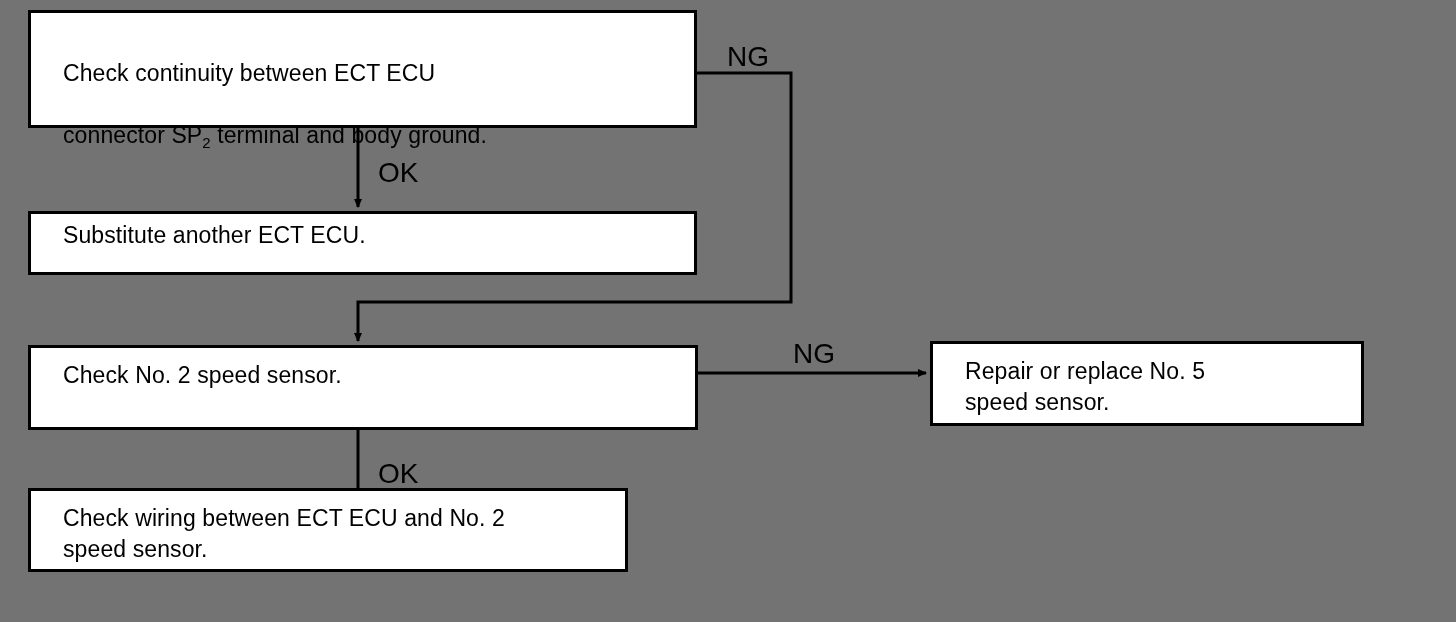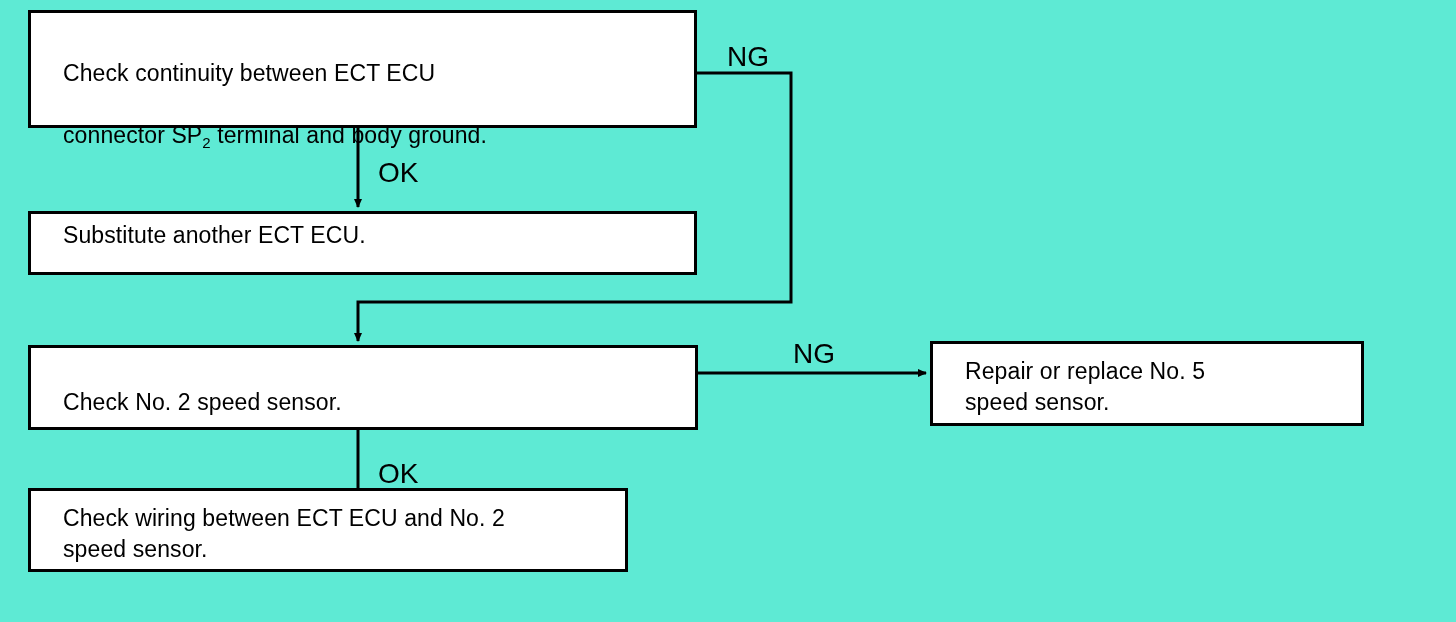--- a/index.html
+++ b/index.html
@@ -4,21 +4,21 @@
 <style>
   html, body {
     margin: 0;
     padding: 0;
     background: #ffffff;
   }
   #canvas {
     position: relative;
     width: 1456px;
     height: 622px;
-    background: #5eead4;
+    background: #737373;
     font-family: "Liberation Sans", sans-serif;
     overflow: hidden;
   }
   .node {
     position: absolute;
     box-sizing: border-box;
     border: 3px solid #000000;
     background: #ffffff;
   }
   .node-text {
@@ -83,21 +83,21 @@
       <span>Check continuity between ECT ECU</span><br>
       <span>connector SP</span><sub>2</sub><span> terminal and body ground.</span>
     </div>
   </div>
 
   <div class="node" style="left:28px; top:211px; width:669px; height:64px;">
     <div class="node-text" style="top:6px;">Substitute another ECT ECU.</div>
   </div>
 
   <div class="node" style="left:28px; top:345px; width:670px; height:85px;">
-    <div class="node-text" style="top:12px;margin-top:27px;">Check No. 2 speed sensor.</div>
+    <div class="node-text" style="top:12px;">Check No. 2 speed sensor.</div>
   </div>
 
   <div class="node" style="left:930px; top:341px; width:434px; height:85px;">
     <div class="node-text" style="top:12px;">Repair or replace No. 5
 speed sensor.</div>
   </div>
 
   <div class="node" style="left:28px; top:488px; width:600px; height:84px;">
     <div class="node-text" style="top:12px;">Check wiring between ECT ECU and No. 2
 speed sensor.</div>

